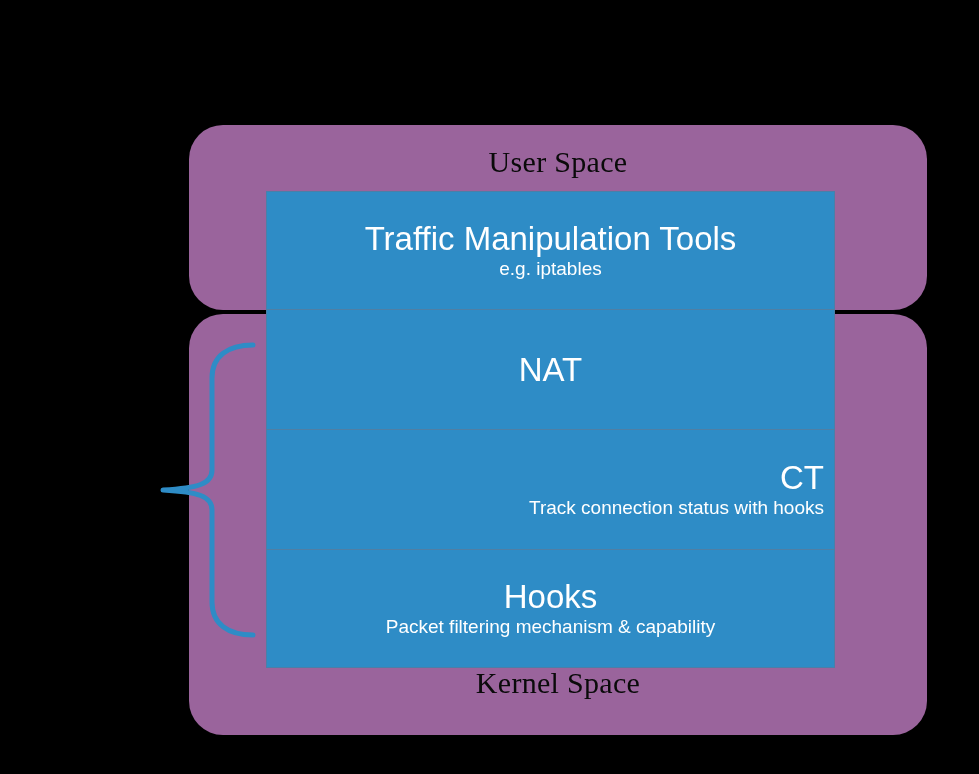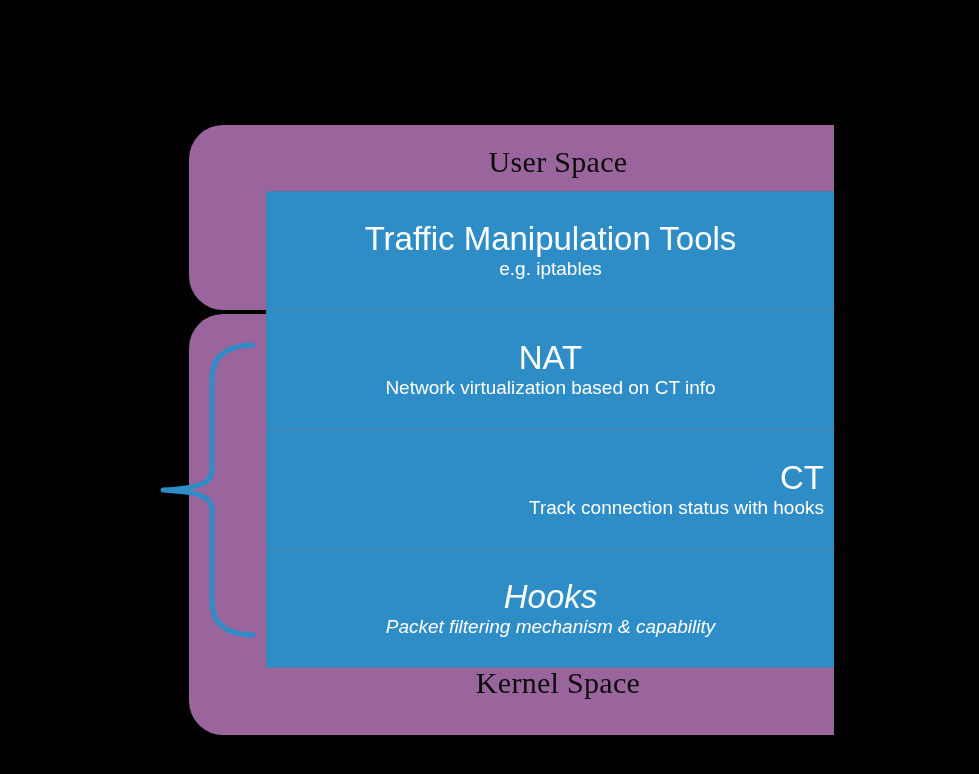--- a/index.html
+++ b/index.html
@@ -6,21 +6,21 @@
   html, body {
     margin: 0;
     padding: 0;
     background: #000000;
   }
   body {
     font-family: "Liberation Sans", sans-serif;
   }
   #canvas {
     position: relative;
-    width: 834px;
+    width: 979px;
     height: 774px;
     background: #000000;
     overflow: hidden;
   }
 
   
   .space-box {
     position: absolute;
     background: #9A649C;
     border-radius: 34px;
@@ -67,21 +67,21 @@
   .layer {
     background: #2E8CC6;
     display: flex;
     flex-direction: column;
     align-items: center;
     justify-content: center;
     box-sizing: border-box;
     border-bottom: 1px solid #4F7FA4;
     padding: 0 10px;
   }
-  .layer:last-child { border-bottom: none; font-style: italic; }
+  .layer:last-child { border-bottom: none; }
   #layer-tools  { height: 118px; }
   #layer-nat    { height: 120px; align-items: center; }
   #layer-ct     { height: 120px; align-items: flex-end; }
   #layer-hooks  { height: 117px; }
 
   .layer-title {
     color: #FFFFFF;
     font-size: 33px;
     line-height: 1.08;
     white-space: nowrap;
@@ -121,21 +121,20 @@
 
   <div id="layer-stack">
 
     <div class="layer" id="layer-tools">
       <div class="layer-title">Traffic Manipulation Tools</div>
       <div class="layer-subtitle">e.g. iptables</div>
     </div>
 
     <div class="layer" id="layer-nat">
       <div class="layer-title">NAT</div>
-      <div class="layer-subtitle">Network virtualization based on CT info</div>
     </div>
 
     <div class="layer" id="layer-ct">
       <div class="layer-title">CT</div>
       <div class="layer-subtitle">Track connection status with hooks</div>
     </div>
 
     <div class="layer" id="layer-hooks">
       <div class="layer-title">Hooks</div>
       <div class="layer-subtitle">Packet filtering mechanism &amp; capability</div>

